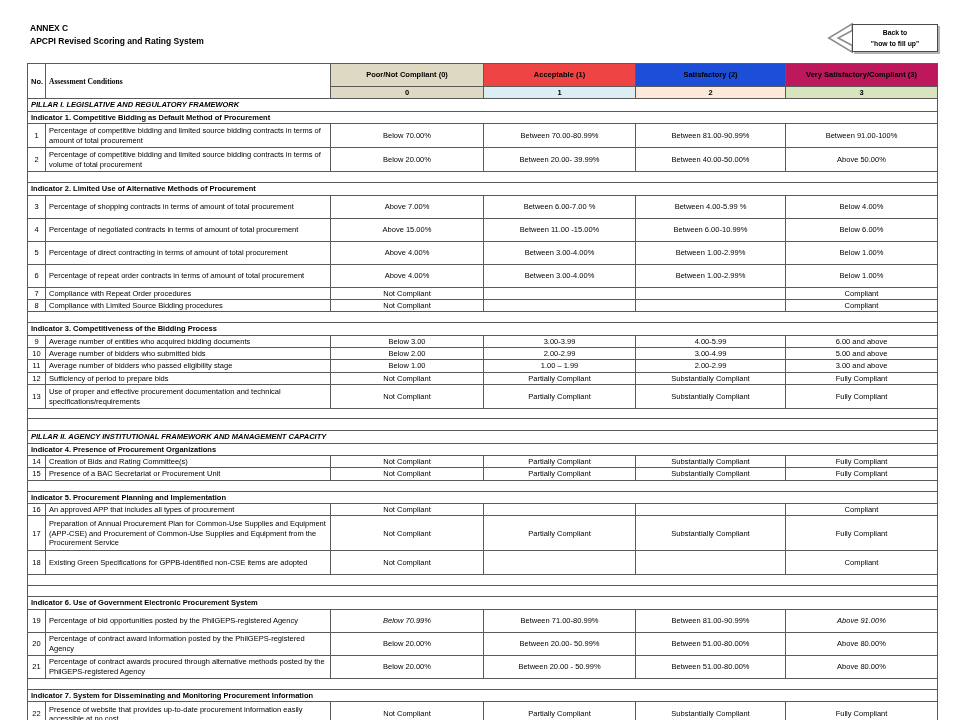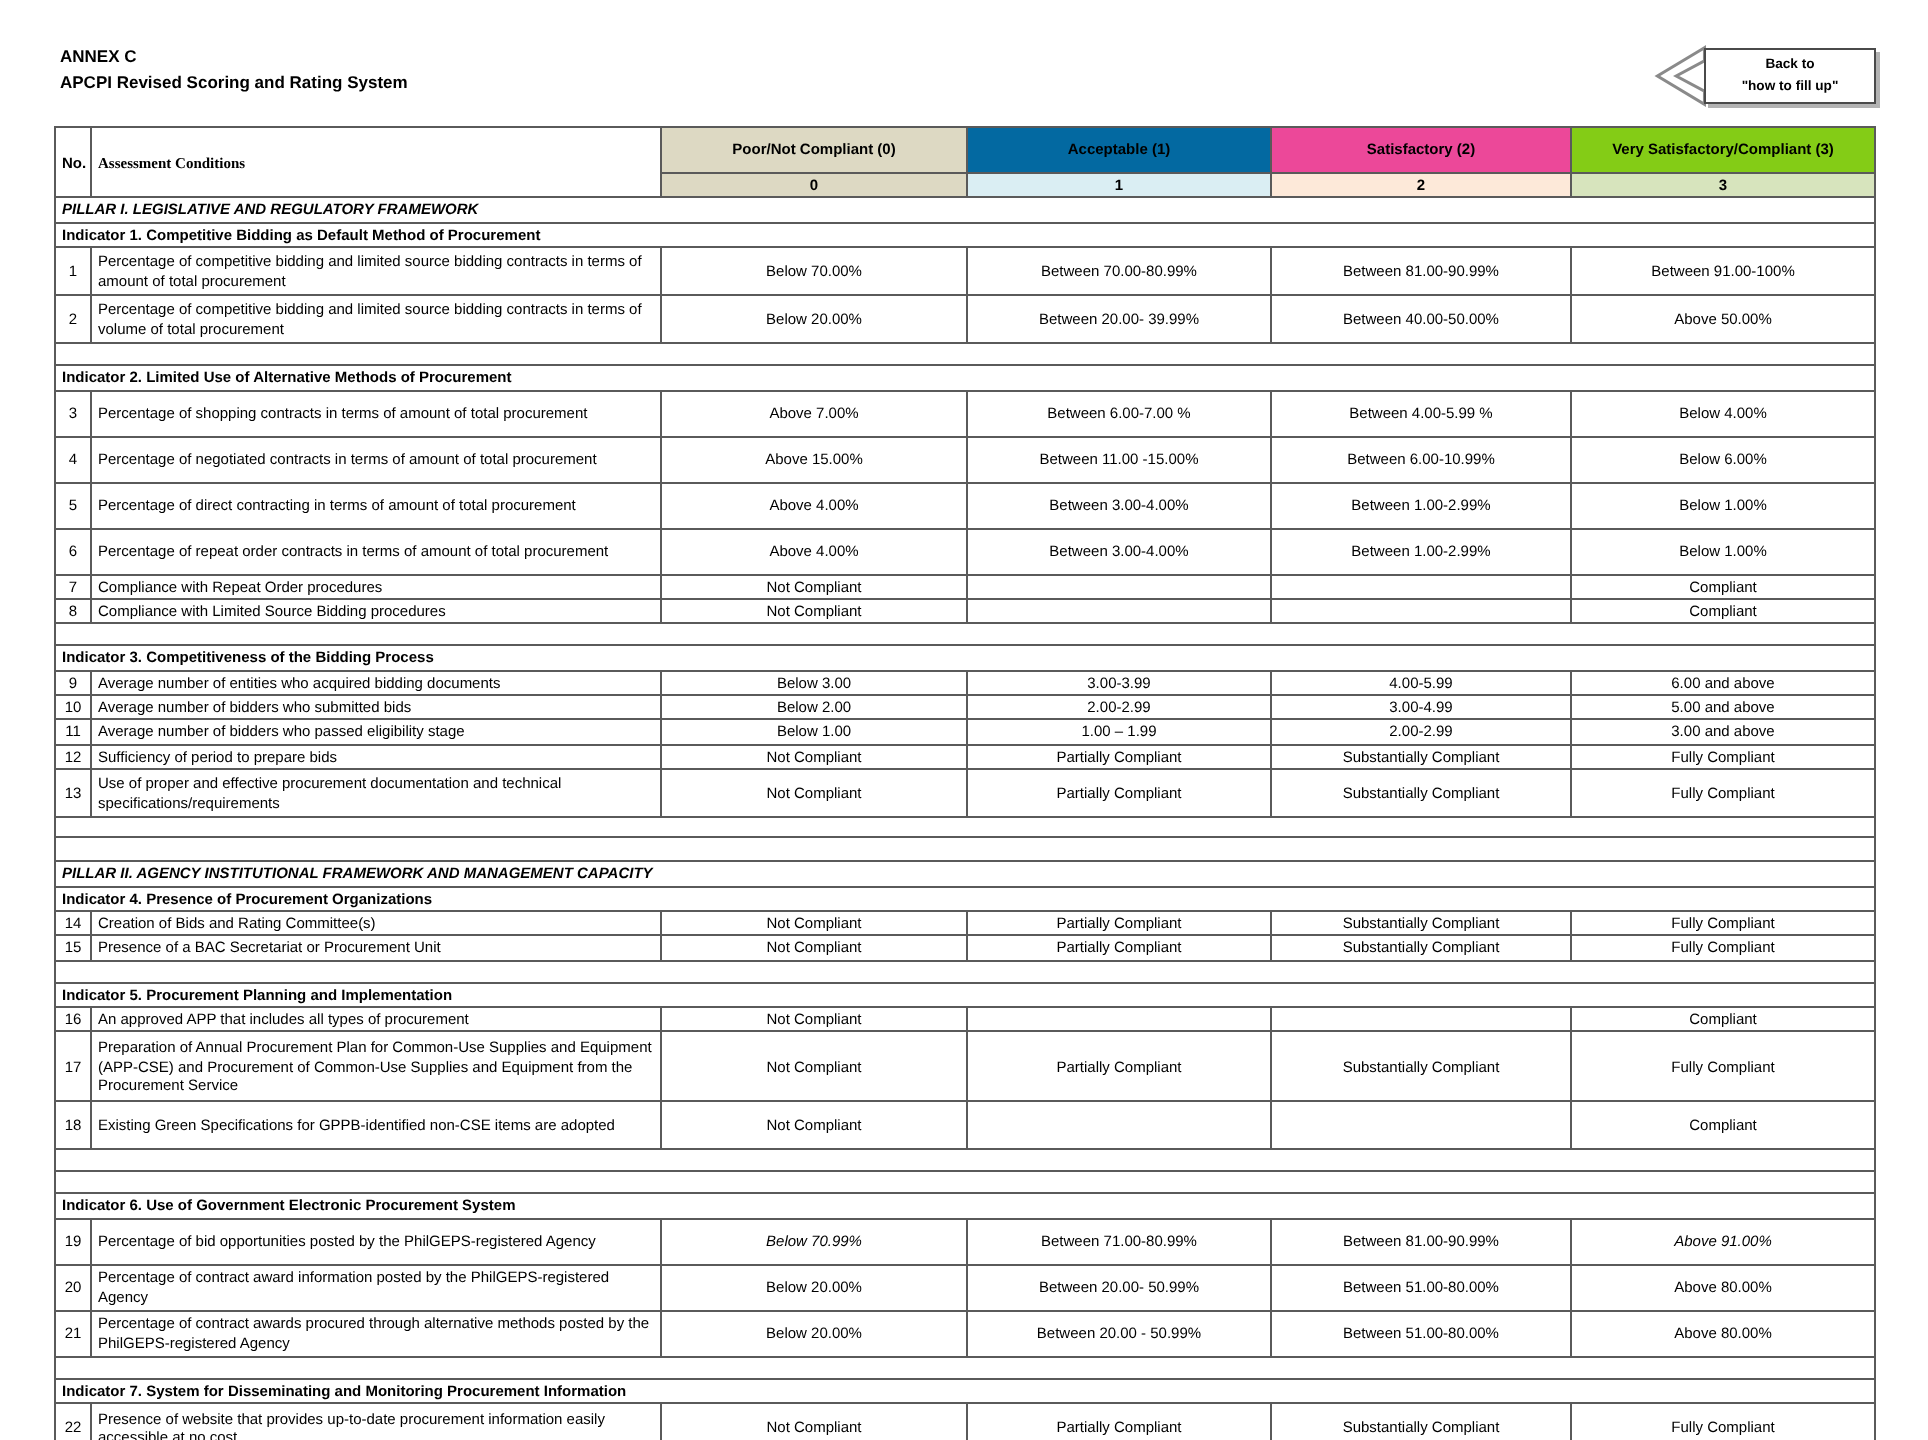--- a/index.html
+++ b/index.html
@@ -67,23 +67,23 @@
       <col style="width:153px">
     <col style="width:152px">
       <col style="width:150px">
       <col style="width:152px">
   </colgroup>
   <thead>
     <tr class="header-main" style="height:23px">
       <td rowspan="2" class="no-head">No.</td>
       <td rowspan="2" class="cond-head">Assessment Conditions</td>
       <td class="rate-head" style="background: rgb(221, 217, 195);">Poor/Not Compliant (0)</td>
-      <td class="rate-head" style="background: #0369a1;">Acceptable (1)</td>
-      <td class="rate-head" style="background: #ec4899;">Satisfactory (2)</td>
-      <td class="rate-head" style="background: #84cc16;">Very Satisfactory/Compliant (3)</td>
+      <td class="rate-head" style="background: #ef4444;">Acceptable (1)</td>
+      <td class="rate-head" style="background: #1d4ed8;">Satisfactory (2)</td>
+      <td class="rate-head" style="background: #be185d;">Very Satisfactory/Compliant (3)</td>
     </tr>
     <tr class="header-sub" style="height:12px">
       <td style="background: rgb(221, 217, 195);">0</td>
       <td style="background: rgb(218, 238, 243);">1</td>
       <td style="background: rgb(253, 233, 217);">2</td>
       <td style="background: rgb(215, 228, 189);">3</td>
     </tr>
   </thead>
   <tbody>
       <tr class="section-row pillar-row" style="height: 11px;">

